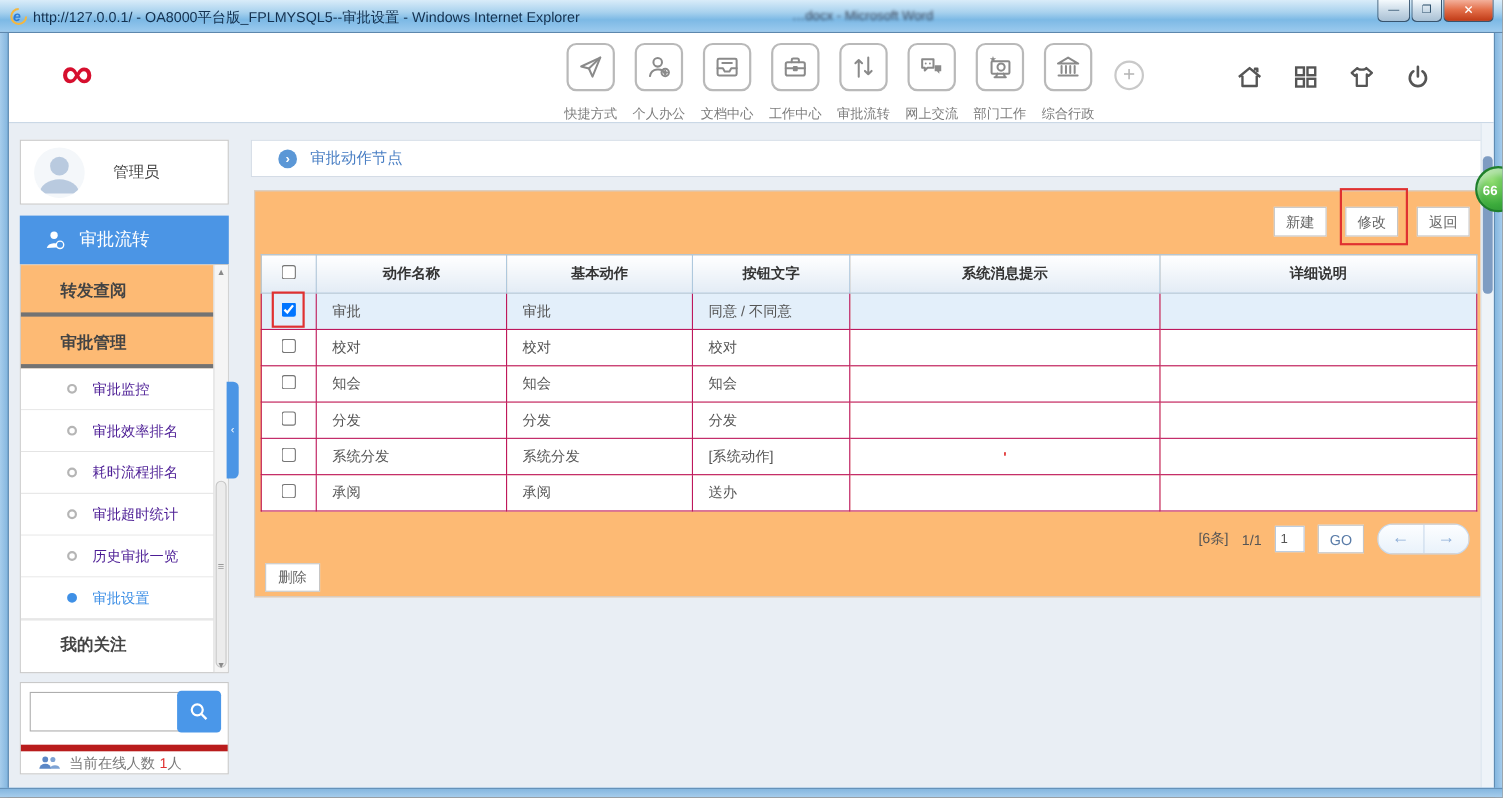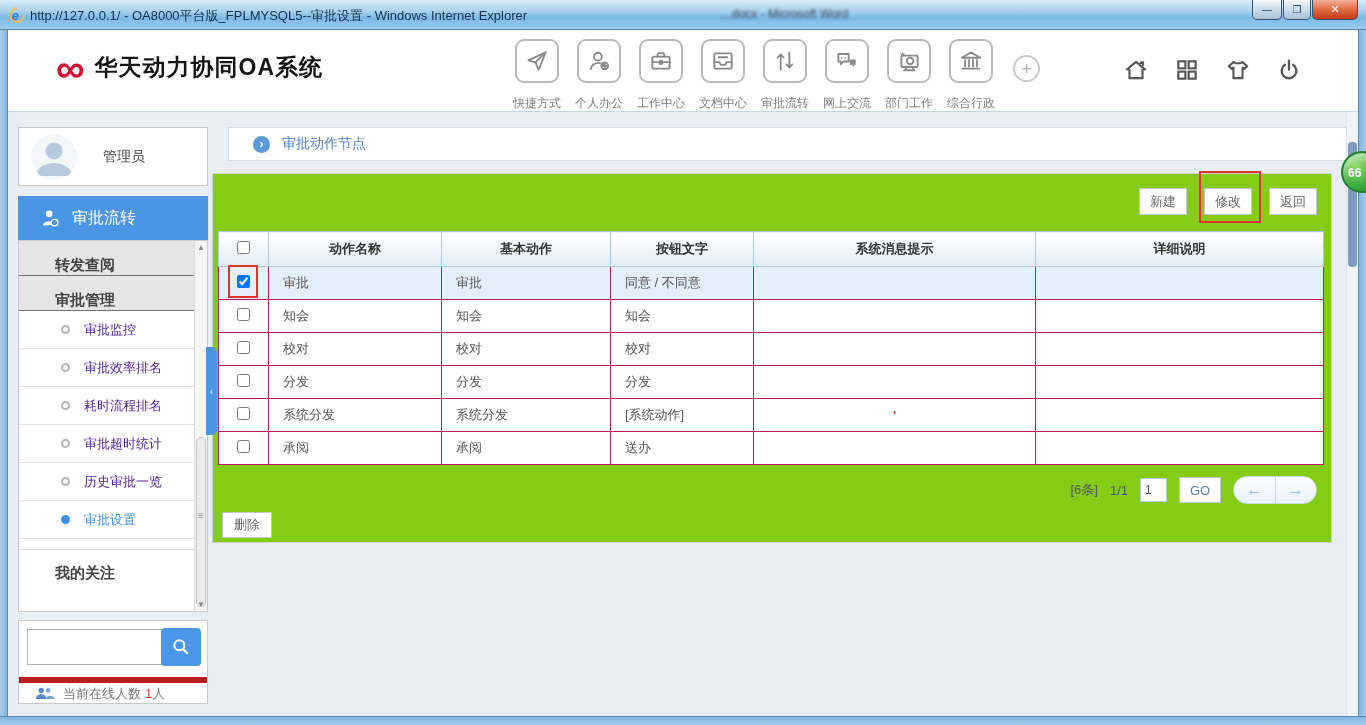--- a/index.html
+++ b/index.html
@@ -46,23 +46,23 @@
 
   
   .card { position:absolute; background:#fff; border:1px solid #c9c9c9; }
   .usercard { left:18px; top:127px; width:190px; height:59px; display:flex; align-items:center; }
   .avatar { width:46px; height:46px; margin-left:12px; border-radius:50%; overflow:hidden; background:#f4f7fa; }
   .uname { font-size:14px; color:#444; margin-left:26px; }
   .modulebar { position:absolute; left:18px; top:196px; width:190px; height:44px; background:#4b95e5; display:flex; align-items:center; cursor:pointer; }
   .modulebar .icn { margin-left:22px; }
   .modulebar .mlabel { color:#fff; font-size:16px; margin-left:12px; }
   .menupanel { left:18px; top:240px; width:190px; height:372px; }
-  .mgroup { height:35px; line-height:47px; padding-left:36px; font-size:15px; font-weight:bold; color:#444;
-    background:#e5e5e5; border-bottom:1px solid #737373; cursor:pointer; width:177px; }
-  .mgroup.white { background:#fff; border-bottom:none; border-top:1px solid #ddd; height:46px; line-height:46px;margin-top:10px; }
+  .mgroup { height:47px; line-height:47px; padding-left:36px; font-size:15px; font-weight:bold; color:#444;
+    background:#fdba74; border-bottom:4px solid #737373; cursor:pointer; width:177px; }
+  .mgroup.white { background:#fff; border-bottom:none; border-top:1px solid #ddd; height:46px; line-height:46px; }
   .subwrap { width:177px; }
   .subitem { height:38px; display:flex; align-items:center; border-bottom:1px solid #e4e4e4; cursor:pointer; background:#fff; }
   .subitem .dot { width:9px; height:9px; border-radius:50%; border:2px solid #b5b5b5; margin-left:42px; }
   .subitem.active .dot { background:#3f90e6; border-color:#3f90e6; }
   .subitem .slabel { font-size:13px; color:#4c1d95; margin-left:14px; }
   .subitem.active .slabel { color:#3f90e6; }
   .menu-sb { position:absolute; right:0; top:0; bottom:0; width:13px; background:#f5f5f5; border-left:1px solid #ddd; }
   .menu-sb .sb-up, .menu-sb .sb-dn { position:absolute; left:0; width:12px; text-align:center; font-size:8px; color:#8a8a8a; }
   .menu-sb .sb-up { top:2px; } .menu-sb .sb-dn { bottom:2px; }
   .menu-sb .sb-th { position:absolute; left:1px; top:196px; width:10px; height:170px; background:#ececec; border:1px solid #c6c6c6; border-radius:5px; }
@@ -77,21 +77,21 @@
     display:flex; align-items:center; }
   .online-row .icn { margin-left:16px; }
   .ol-label { font-size:13px; color:#777; margin-left:8px; }
   .ol-count { font-size:13px; color:#e03131; margin-left:4px; }
   .ol-unit { font-size:13px; color:#777; }
 
   
   .crumbbar { position:absolute; left:228px; top:127px; width:1120px; height:34px; background:#fff; border:1px solid #d4dce6; display:flex; align-items:center; }
   .crumb-ic { width:17px; height:17px; border-radius:50%; background:#5b97d6; color:#fff; font-size:12px; line-height:16px; text-align:center; margin-left:24px; font-weight:bold; }
   .crumb-t { font-size:14px; color:#4a7fc4; margin-left:12px; }
-  .panel { position:absolute; left:212px; top:173px; width:1120px; height:370px; background:#84cc16; border:1px solid #d0d0d0; }
+  .panel { position:absolute; left:231px; top:173px; width:1120px; height:370px; background:#fdba74; border:1px solid #d0d0d0; }
   .toolbar { position:absolute; right:14px; top:14px; display:flex; gap:17px; }
   .tbtn { width:48px; height:27px; background:#fff; border:1px solid #c6c6c6; font-size:13px; color:#666; cursor:pointer; font-family:inherit; }
   .anno { position:absolute; border:2px solid #e03131; z-index:5; pointer-events:none; }
   .anno.modify { left:986px; top:-3px; width:62px; height:52px; }
   .anno.chk { left:15px; top:91px; width:30px; height:33px; }
 
   table.grid { position:absolute; left:5px; top:57px; width:1105px; border-collapse:collapse; table-layout:fixed; }
   table.grid th { height:35px; font-size:13px; font-weight:bold; color:#333;
     background:linear-gradient(180deg,#ffffff,#e3ecf5); border:1px solid #aec8dd; }
   table.grid td { height:33px; font-size:13px; color:#555; border:1px solid #be185d; padding:0 0 0 14px; background:#fff;margin-top:44px; }
@@ -136,21 +136,20 @@
       <span class="wbtn close">✕</span>
     </div>
   </div>
   <div class="frame l"></div>
   <div class="frame r"></div>
   <div class="frame b"></div>
 
   <div class="appheader">
     <div class="logo">
       <span class="inf">∞</span>
-      <span class="lt">华天动力协同OA系统</span>
     </div>
     <div class="topnav">
         <div class="navitem">
           <div class="iconbox icn">
             <svg width="26" height="26" viewBox="0 0 24 24">
               <path d="M4 11.5 L20 4 L13.5 20 L10.5 13.2 Z" fill="none" stroke="#8a8a8a" stroke-width="1.7" stroke-linejoin="round" stroke-linecap="round"></path>
               <path d="M10.5 13.2 L20 4" fill="none" stroke="#8a8a8a" stroke-width="1.7" stroke-linejoin="round" stroke-linecap="round"></path>
             </svg>
           </div>
           <span class="nlabel">快捷方式</span>
@@ -162,34 +161,34 @@
               <path d="M4.5 19.5 a6.8 6.5 0 0 1 13 -1.5" fill="none" stroke="#8a8a8a" stroke-width="1.7" stroke-linejoin="round" stroke-linecap="round"></path>
               <circle cx="17.3" cy="16.5" r="3.1" fill="none" stroke="#8a8a8a" stroke-width="1.7" stroke-linejoin="round" stroke-linecap="round"></circle>
               <path d="M17.3 15 v3 M15.8 16.5 h3" fill="none" stroke="#8a8a8a" stroke-width="1.7" stroke-linejoin="round" stroke-linecap="round"></path>
             </svg>
           </div>
           <span class="nlabel">个人办公</span>
         </div>
         <div class="navitem">
           <div class="iconbox icn">
             <svg width="26" height="26" viewBox="0 0 24 24">
+              <rect x="4" y="5" width="16" height="14" rx="1.2" fill="none" stroke="#8a8a8a" stroke-width="1.7" stroke-linejoin="round" stroke-linecap="round"></rect>
+              <path d="M4 13 h4.5 l1.5 2.6 h4 L15.5 13 H20 M8 8.5 h8" fill="none" stroke="#8a8a8a" stroke-width="1.7" stroke-linejoin="round" stroke-linecap="round"></path>
+            </svg>
+          </div>
+          <span class="nlabel">文档中心</span>
+        </div>
+        <div class="navitem">
+          <div class="iconbox icn">
+            <svg width="26" height="26" viewBox="0 0 24 24">
               <rect x="4" y="8" width="16" height="11" rx="1.5" fill="none" stroke="#8a8a8a" stroke-width="1.7" stroke-linejoin="round" stroke-linecap="round"></rect>
               <path d="M9 8 V6 a1.2 1.2 0 0 1 1.2-1.2 h3.6 A1.2 1.2 0 0 1 15 6 v2 M4 13 h16 M10.8 12 h2.4 v2.6 h-2.4 z" fill="none" stroke="#8a8a8a" stroke-width="1.7" stroke-linejoin="round" stroke-linecap="round"></path>
             </svg>
           </div>
           <span class="nlabel">工作中心</span>
-        </div>
-        <div class="navitem">
-          <div class="iconbox icn">
-            <svg width="26" height="26" viewBox="0 0 24 24">
-              <rect x="4" y="5" width="16" height="14" rx="1.2" fill="none" stroke="#8a8a8a" stroke-width="1.7" stroke-linejoin="round" stroke-linecap="round"></rect>
-              <path d="M4 13 h4.5 l1.5 2.6 h4 L15.5 13 H20 M8 8.5 h8" fill="none" stroke="#8a8a8a" stroke-width="1.7" stroke-linejoin="round" stroke-linecap="round"></path>
-            </svg>
-          </div>
-          <span class="nlabel">文档中心</span>
         </div>
         <div class="navitem">
           <div class="iconbox icn">
             <svg width="26" height="26" viewBox="0 0 24 24">
               <path d="M8 20 V6 M5.2 8.8 L8 6 l2.8 2.8 M16 4 v14 M13.2 15.2 L16 18 l2.8 -2.8" fill="none" stroke="#8a8a8a" stroke-width="1.7" stroke-linejoin="round" stroke-linecap="round"></path>
             </svg>
           </div>
           <span class="nlabel">审批流转</span>
         </div>
         <div class="navitem">
@@ -378,31 +377,31 @@
           <tr class="sel">
             <td class="c"><input type="checkbox" checked="" style=""></td>
             <td>审批</td>
             <td>审批</td>
             <td>同意 / 不同意</td>
             <td style="text-align: center; padding-left: 0px;"></td>
             <td></td>
           </tr>
           <tr>
             <td class="c"><input type="checkbox" style=""></td>
+            <td>校对</td>
+            <td>校对</td>
+            <td>校对</td>
+            <td style="text-align: center; padding-left: 0px;"></td>
+            <td></td>
+          </tr>
+          <tr>
+            <td class="c"><input type="checkbox" style=""></td>
             <td>知会</td>
             <td>知会</td>
             <td>知会</td>
-            <td style="text-align: center; padding-left: 0px;"></td>
-            <td></td>
-          </tr>
-          <tr>
-            <td class="c"><input type="checkbox" style=""></td>
-            <td>校对</td>
-            <td>校对</td>
-            <td>校对</td>
             <td style="text-align: center; padding-left: 0px;"></td>
             <td></td>
           </tr>
           <tr>
             <td class="c"><input type="checkbox" style=""></td>
             <td>分发</td>
             <td>分发</td>
             <td>分发</td>
             <td style="text-align: center; padding-left: 0px;"></td>
             <td></td>

